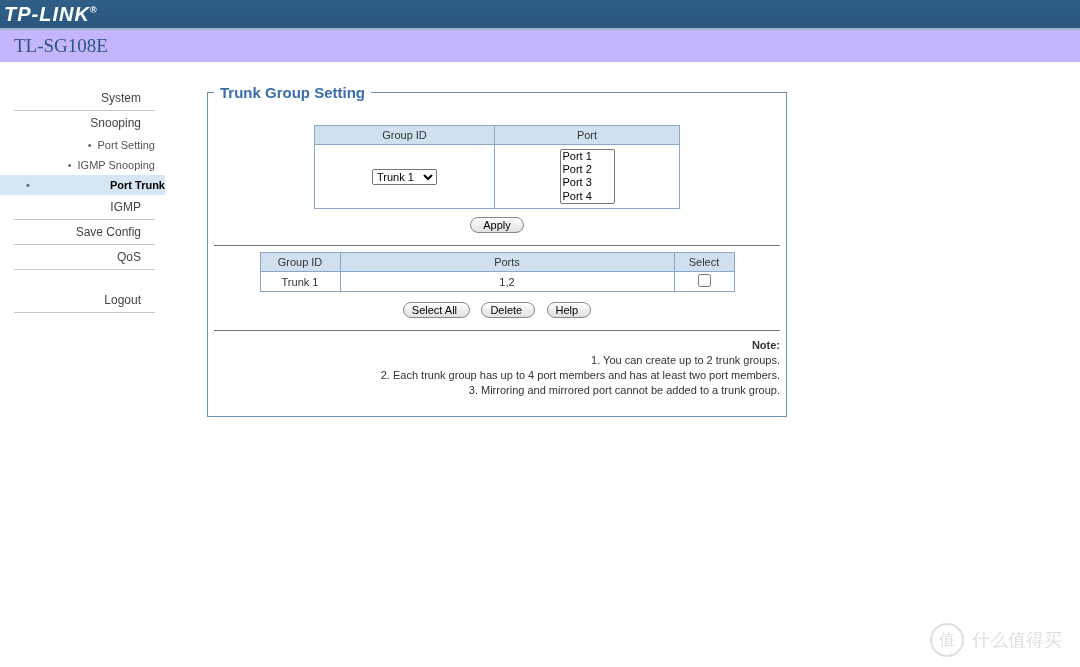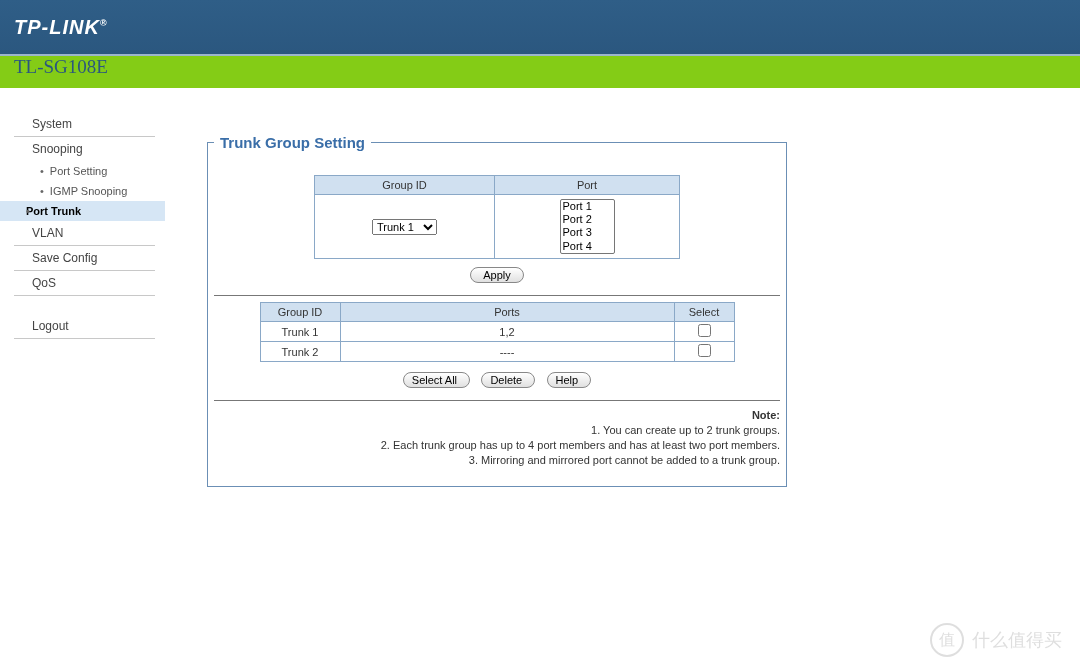--- a/index.html
+++ b/index.html
@@ -1,40 +1,40 @@
 <!DOCTYPE html>
 <html><head>
 <meta charset="utf-8">
 <style>
   * { box-sizing: border-box; }
   html, body { margin:0; padding:0; font-family: Arial, Helvetica, sans-serif; font-size:12px; color:#333; background:#fff; }
   body { width:1080px; height:667px; overflow:hidden; position:relative;}
   
   
-  .header { height:56px; background:linear-gradient(#2f5e87,#2b577f); border-bottom:2px solid #9cb6cc; display:flex; align-items:center; padding-left:14px;}
+  .header { height:30px; background:linear-gradient(#2f5e87,#2b577f); border-bottom:2px solid #9cb6cc; display:flex; align-items:center; padding-left:4px;}
   .logo { color:#fff; font-weight:bold; font-size:20px; letter-spacing:1px; font-style:italic; font-family:Arial; }
   .logo sup { font-size:9px; font-style:normal; }
   
   
-  .modelbar { height:32px; background:#84cc16; display:flex; padding-left:14px; color:#2b577f; font-size:19px; font-family:"Times New Roman", serif; }
+  .modelbar { height:32px; background:#c4b5fd; display:flex; align-items:center; padding-left:14px; color:#2b577f; font-size:19px; font-family:"Times New Roman", serif; }
   
   
   .layout { display:flex; height:calc(667px - 38px - 32px); }
   
   
-  .sidebar { width:165px; background:#fff; padding-top:24px;}
+  .sidebar { width:165px; background:#fff; padding-top:24px;text-align:right;}
   .side-section { padding:5px 14px 5px 18px; color:#444; cursor:pointer; border-bottom:1px solid #c8c8c8; margin:0 10px 0 14px;}
   .side-sub { padding:4px 0 4px 26px; color:#555; cursor:pointer; font-size:11px; margin:0 10px 0 14px;}
   .side-sub::before { content:"•"; color:#666; margin-right:6px;}
   .side-sub.active { background:#d6e6f5; color:#000; font-weight:bold; margin:0; position:relative;}
   .side-sub.active::before { position:absolute; left:26px;}
   .side-spacer { height:18px;}
   
   
-  .main { flex:1; padding:22px 40px; position:relative;margin-top:24px;}
+  .main { flex:1; padding:22px 40px; position:relative;}
   fieldset { border:1px solid #6b8fb5; padding:14px 6px 20px 6px; width:580px;}
   legend { color:#3a6ea8; font-size:15px; font-weight:bold; padding:0 6px;}
   
   .setting-table { border-collapse:collapse; margin:10px auto 0 auto;}
   .setting-table th { background:#d0e0f0; border:1px solid #8aa8c7; padding:3px 8px; font-weight:normal; font-size:11px; text-align:center;}
   .setting-table td { border:1px solid #8aa8c7; padding:4px 8px; text-align:center; background:#fff;}
   .setting-table th.groupid, .setting-table td.groupid { width:180px;}
   .setting-table th.port, .setting-table td.port { width:185px;}
   
   select.trunk-sel { font-size:11px; width:65px;}
@@ -72,21 +72,21 @@
   <span>TL-SG108E</span>
 </div>
 
 <div class="layout">
   <div class="sidebar">
     <div class="side-section">System</div>
     <div class="side-section" style="border-bottom:none">Snooping</div>
     <div class="side-sub">Port Setting</div>
     <div class="side-sub">IGMP Snooping</div>
     <div class="side-sub active">Port Trunk</div>
-    <div class="side-section">VLAN</div>
+    <div class="side-section">IGMP</div>
     <div class="side-section">Save Config</div>
     <div class="side-section">QoS</div>
     <div class="side-spacer"></div>
     <div class="side-section">Logout</div>
   </div>
 
   <div class="main">
     <fieldset>
       <legend>Trunk Group Setting</legend>
 
@@ -126,25 +126,20 @@
             <tr>
           <th style="width:80px">Group ID</th>
           <th>Ports</th>
           <th style="width:60px">Select</th>
         </tr>
         <tr>
           <td>Trunk 1</td>
           <td>1,2</td>
           <td><input type="checkbox" style=""></td>
         </tr>
-        <tr>
-          <td>Trunk 2</td>
-          <td>----</td>
-          <td><input type="checkbox" style=""></td>
-        </tr>
       </tbody>
         </table>
 
       <div class="btn-row">
         <button class="btn">Select All</button>
         <button class="btn">Delete</button>
         <button class="btn">Help</button>
       </div>
 
       <hr class="divider">

